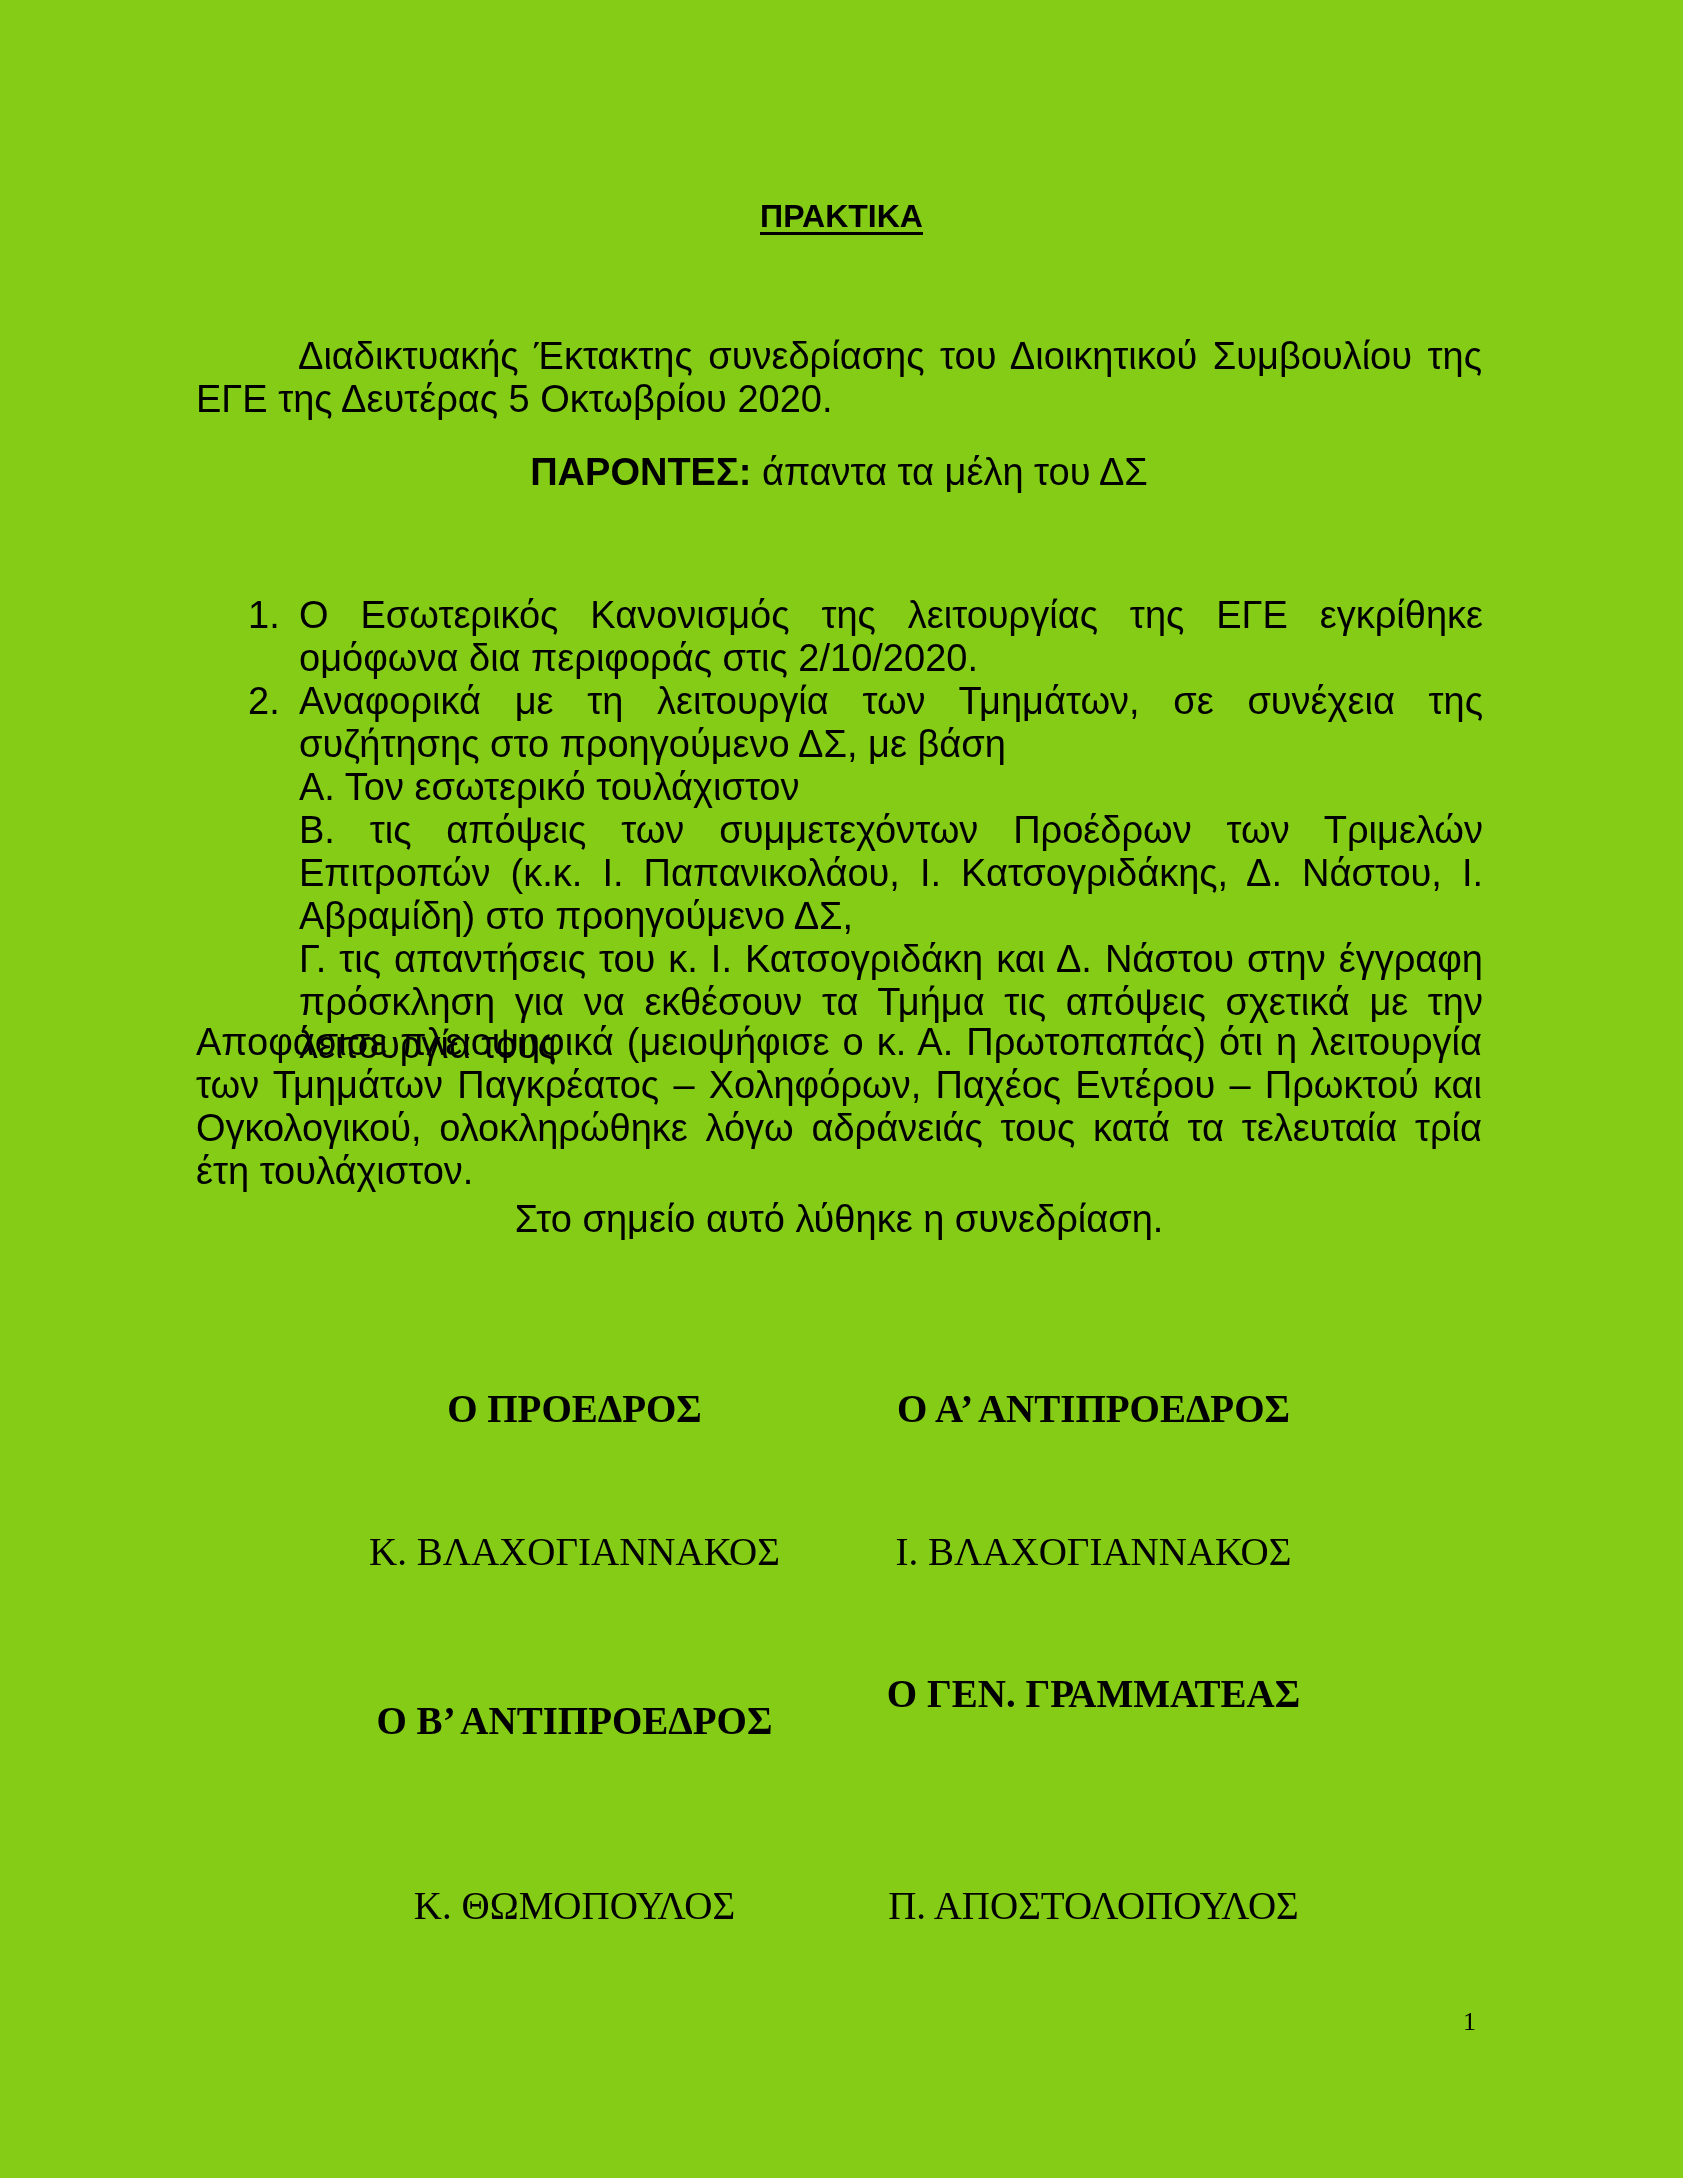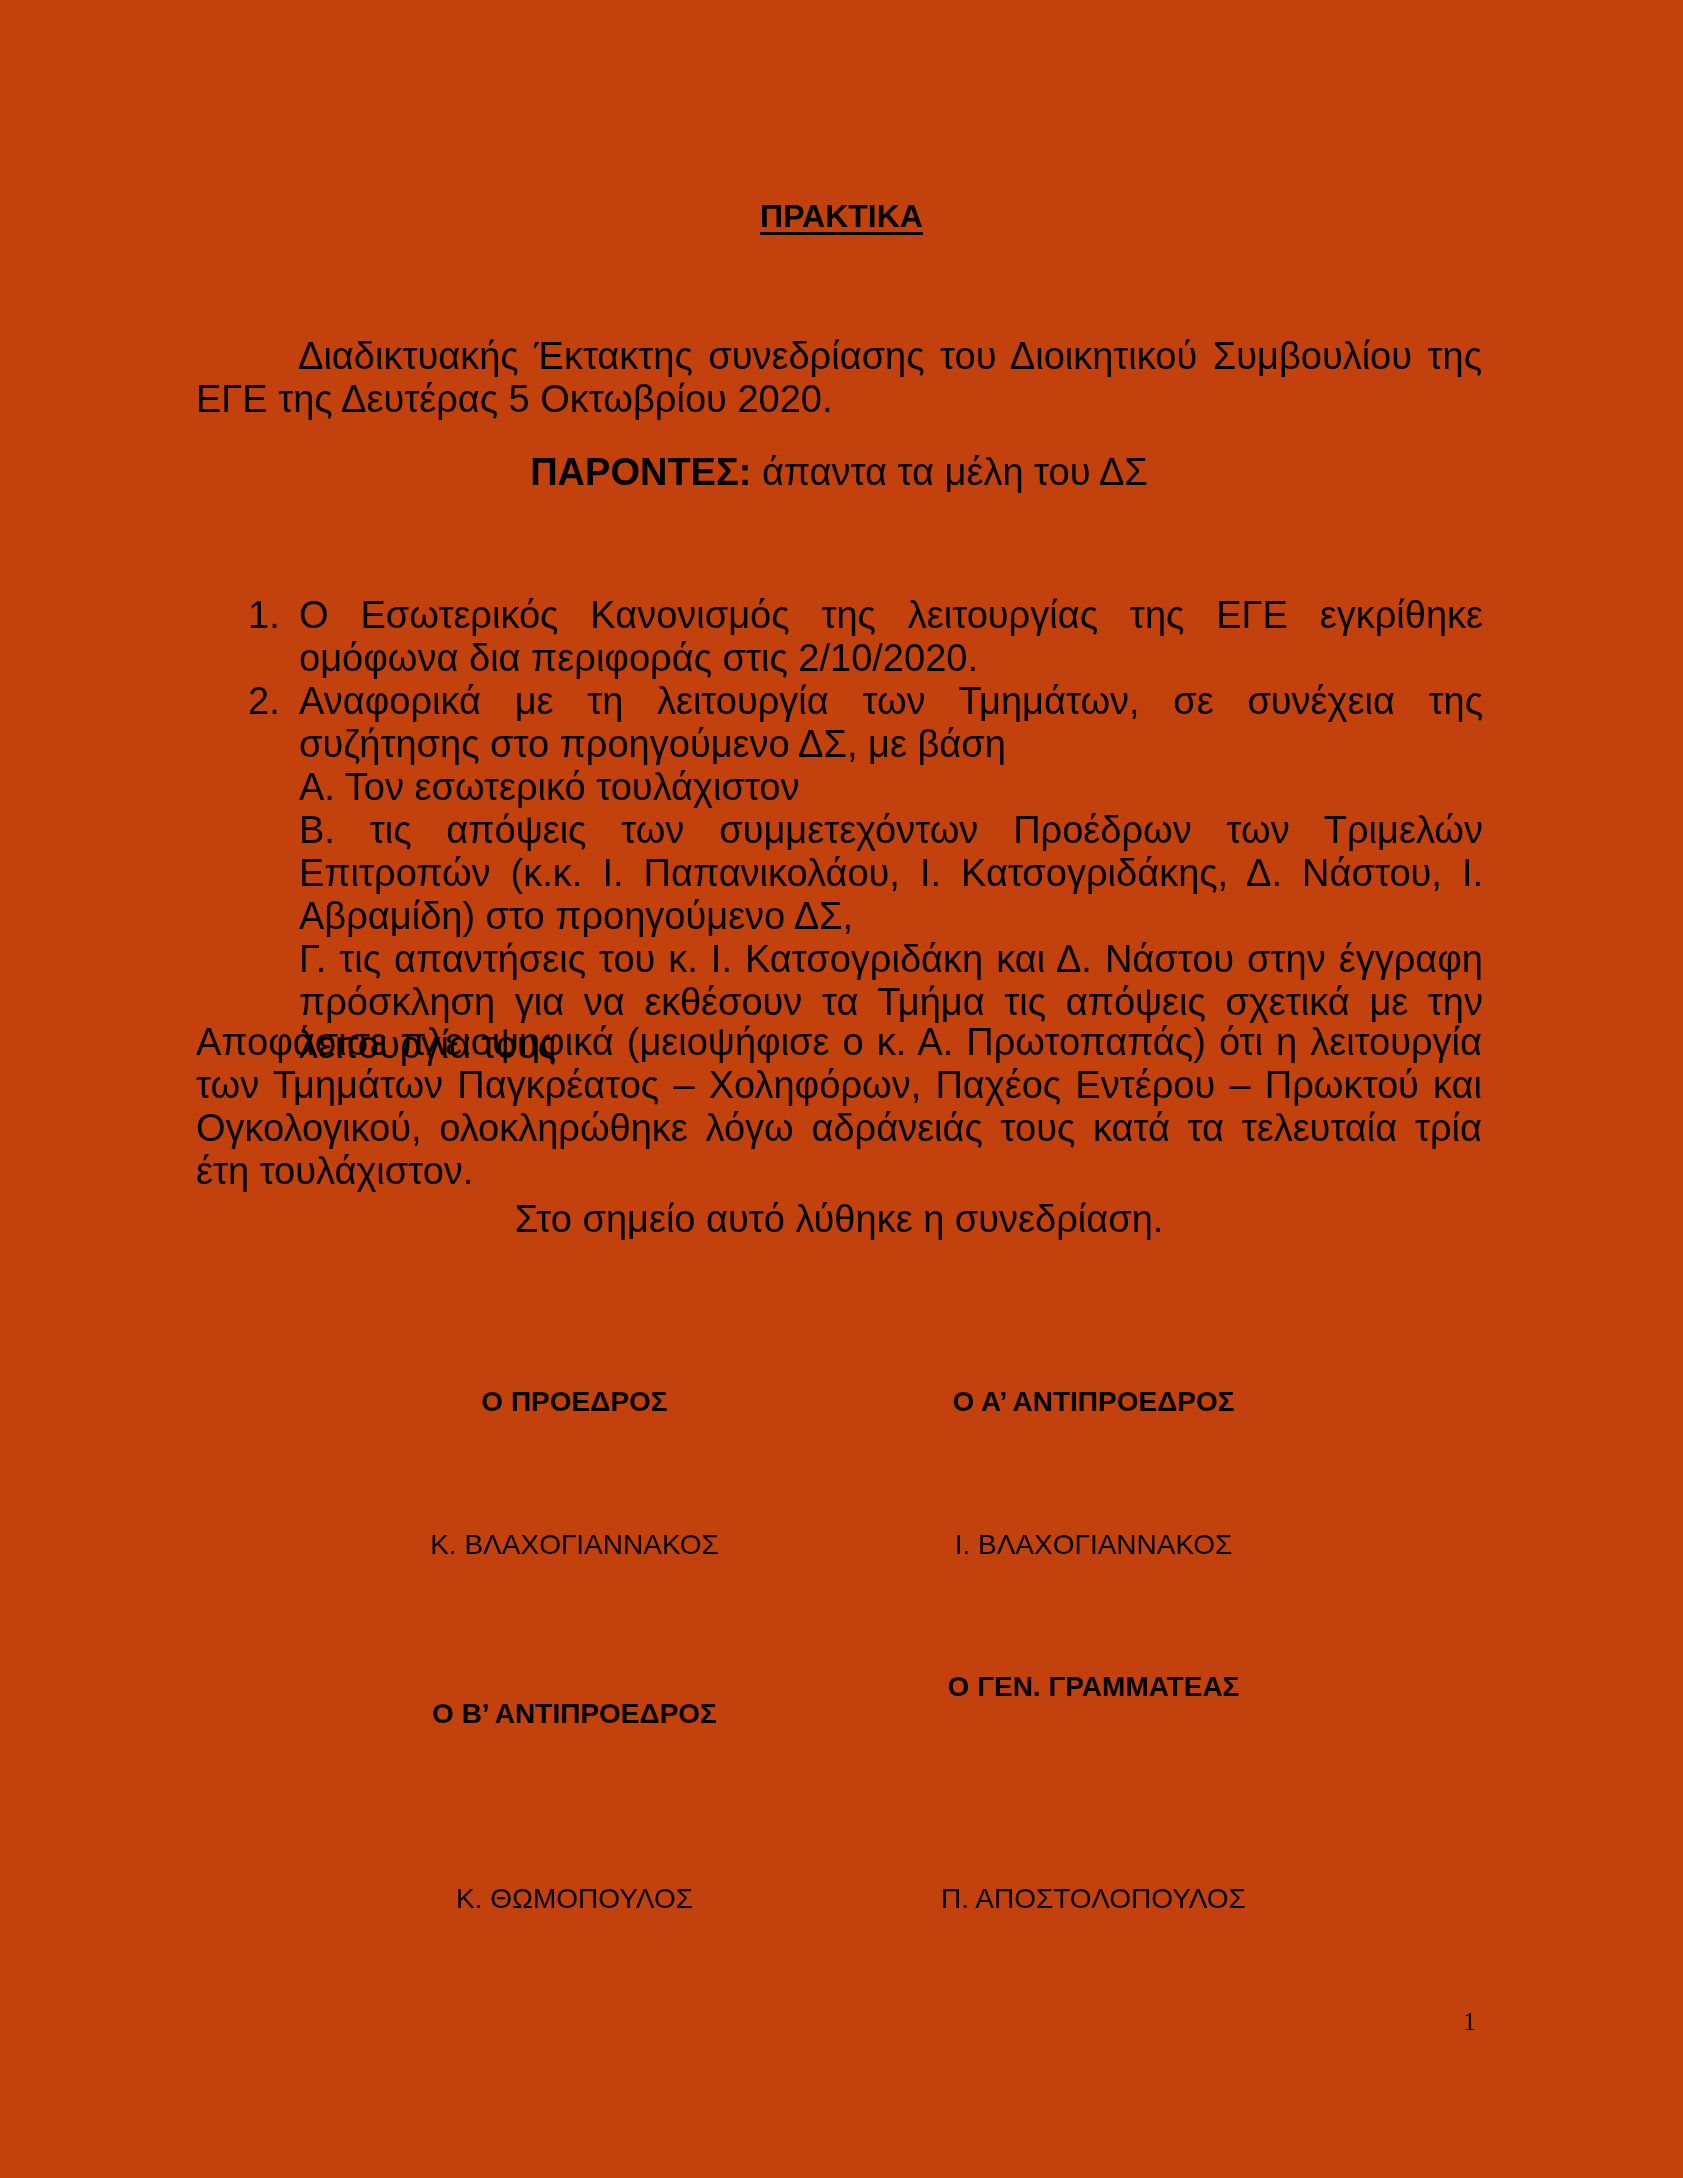--- a/index.html
+++ b/index.html
@@ -1,19 +1,19 @@
 <!DOCTYPE html>
 <html><head>
 <meta charset="utf-8">
 <style>
   html, body { margin: 0; padding: 0; background: #ffffff; }
   body { width: 1683px; height: 2178px; position: relative; overflow: hidden; color: #000; }
-  .page { position: absolute; left: 0; top: 0; width: 1683px; height: 2178px; background: #c2410c; }
+  .page { position: absolute; left: 0; top: 0; width: 1683px; height: 2178px; background: #84cc16; }
   .sans { font-family: "Liberation Sans", "DejaVu Sans", sans-serif; font-size: 38px; }
-  .serif { font-family: Liberation Sans, sans-serif; font-size: 28px; }
+  .serif { font-family: Liberation Serif, serif; font-size: 39px; }
   .title {
     position: absolute; left: 0; width: 1683px; top: 198px; text-align: center;
     font-weight: bold; font-size: 32px; text-decoration: underline; text-decoration-thickness: 3px;
     text-underline-offset: 5px;
   }
   .block { position: absolute; left: 196px; width: 1286px; line-height: 43px; text-align: center; }
   .justify { text-align: justify; text-align-last: left; }
   .intro { top: 335px; text-indent: 102px; }
   .present { top: 451px; }
   .present b { font-weight: bold; }

